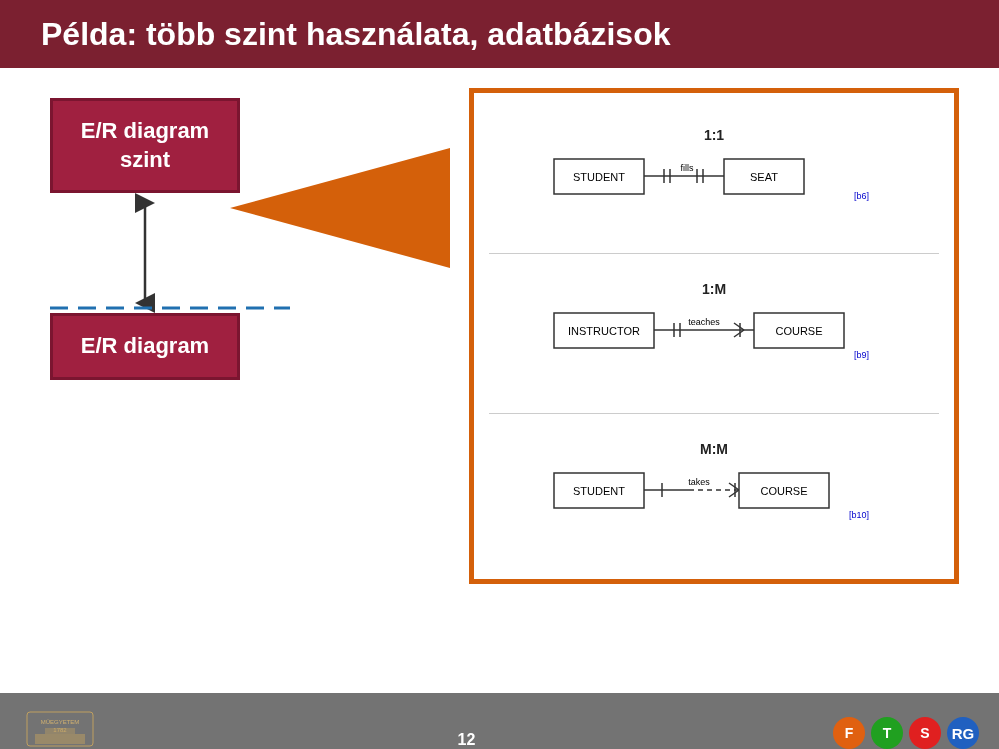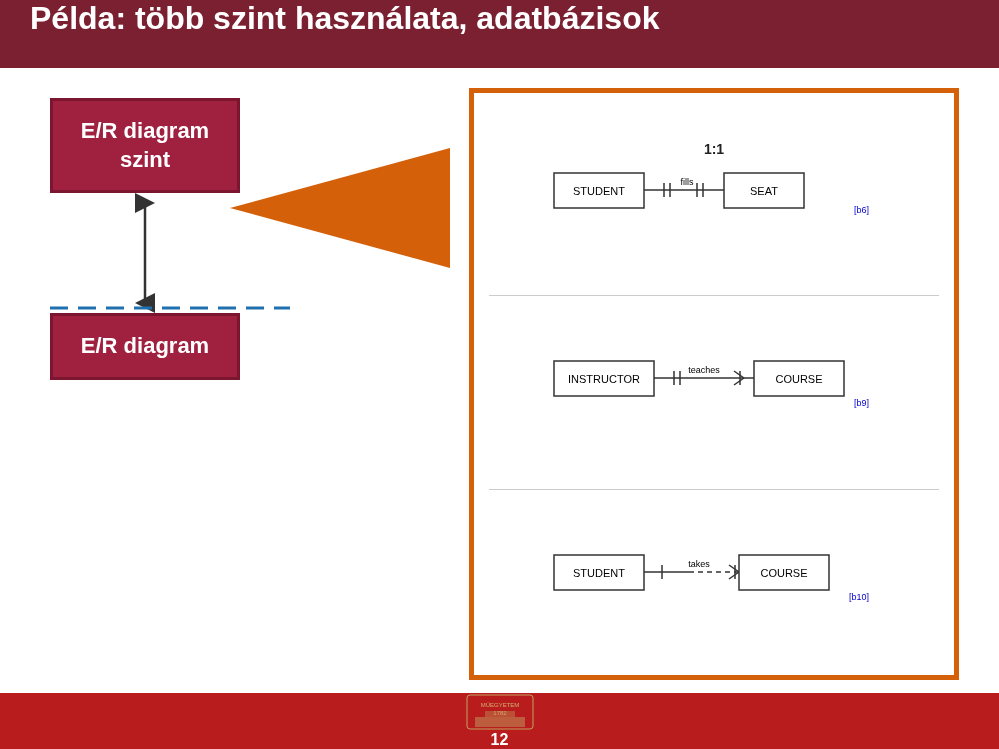--- a/index.html
+++ b/index.html
@@ -11,22 +11,22 @@
       overflow: hidden;
       position: relative;
     }
 
     
     .header-bar {
       background: #7b2030;
       width: 100%;
       height: 68px;
       display: flex;
-      align-items: flex-start;
-      padding: 0 30px;
+      align-items: center;
+      padding: 0 41px;
     }
     .header-title {
       color: white;
       font-size: 32px;
       font-weight: bold;
     }
 
     
     .main-content {
       background: white;
@@ -48,51 +48,50 @@
       width: 190px;
       line-height: 1.3;
     }
 
     
     .diagram-panel {
       position: absolute;
       right: 40px;
       top: 20px;
       width: 490px;
-      height: 592px;
+      height: 496px;
       border: 5px solid #d4600a;
       background: white;
       padding: 15px;
     }
 
     
     .diagram-section {
       margin-bottom: 18px;
       text-align: center;
     }
     .diagram-label {
       font-size: 14px;
       font-weight: bold;
       margin-bottom: 6px;
       color: #222;
     }
 
     
     .footer-bar {
-      background: #b91c1c;
+      background: #737373;
       width: 100%;
       height: 56px;
       display: flex;
-      align-items: center;
+      align-items: flex-end;
       justify-content: space-between;
       padding: 0 20px;
       position: absolute;
       bottom: 0;
       left: 0;
-      flex-direction: column;
     }
     .footer-logo {
       width: 80px;
       height: 40px;
       display: flex;
       align-items: center;
       justify-content: center;
     }
     .footer-page {
       color: white;
@@ -192,20 +191,21 @@
           <rect x="180" y="10" width="80" height="35" fill="white" stroke="#333" stroke-width="1.5"></rect>
           <text x="220" y="32" text-anchor="middle" font-size="11" font-family="Arial">SEAT</text>
 
           <text x="325" y="50" text-anchor="end" font-size="9" fill="#0000cc" font-family="Arial">[b6]</text>
         </svg>
       </div>
 
       <hr class="section-divider">
 
       <div class="diagram-section">
+        <div class="diagram-label">1:M</div>
         <svg width="340" height="60">
 
           <rect x="10" y="10" width="100" height="35" fill="white" stroke="#333" stroke-width="1.5"></rect>
           <text x="60" y="32" text-anchor="middle" font-size="11" font-family="Arial">INSTRUCTOR</text>
 
           <line x1="110" y1="27" x2="210" y2="27" stroke="#333" stroke-width="1.5"></line>
 
           <line x1="130" y1="20" x2="130" y2="34" stroke="#333" stroke-width="1.5"></line>
           <line x1="136" y1="20" x2="136" y2="34" stroke="#333" stroke-width="1.5"></line>
 
@@ -218,20 +218,21 @@
           <rect x="210" y="10" width="90" height="35" fill="white" stroke="#333" stroke-width="1.5"></rect>
           <text x="255" y="32" text-anchor="middle" font-size="11" font-family="Arial">COURSE</text>
 
           <text x="325" y="55" text-anchor="end" font-size="9" fill="#0000cc" font-family="Arial">[b9]</text>
         </svg>
       </div>
 
       <hr class="section-divider">
 
       <div class="diagram-section">
+        <div class="diagram-label">M:M</div>
         <svg width="340" height="60">
 
           <rect x="10" y="10" width="90" height="35" fill="white" stroke="#333" stroke-width="1.5"></rect>
           <text x="55" y="32" text-anchor="middle" font-size="11" font-family="Arial">STUDENT</text>
 
           <line x1="100" y1="27" x2="145" y2="27" stroke="#333" stroke-width="1.5"></line>
 
           <line x1="118" y1="20" x2="118" y2="34" stroke="#333" stroke-width="1.5"></line>
 
           <line x1="145" y1="27" x2="195" y2="27" stroke="#333" stroke-width="1.5" stroke-dasharray="5,4"></line>

